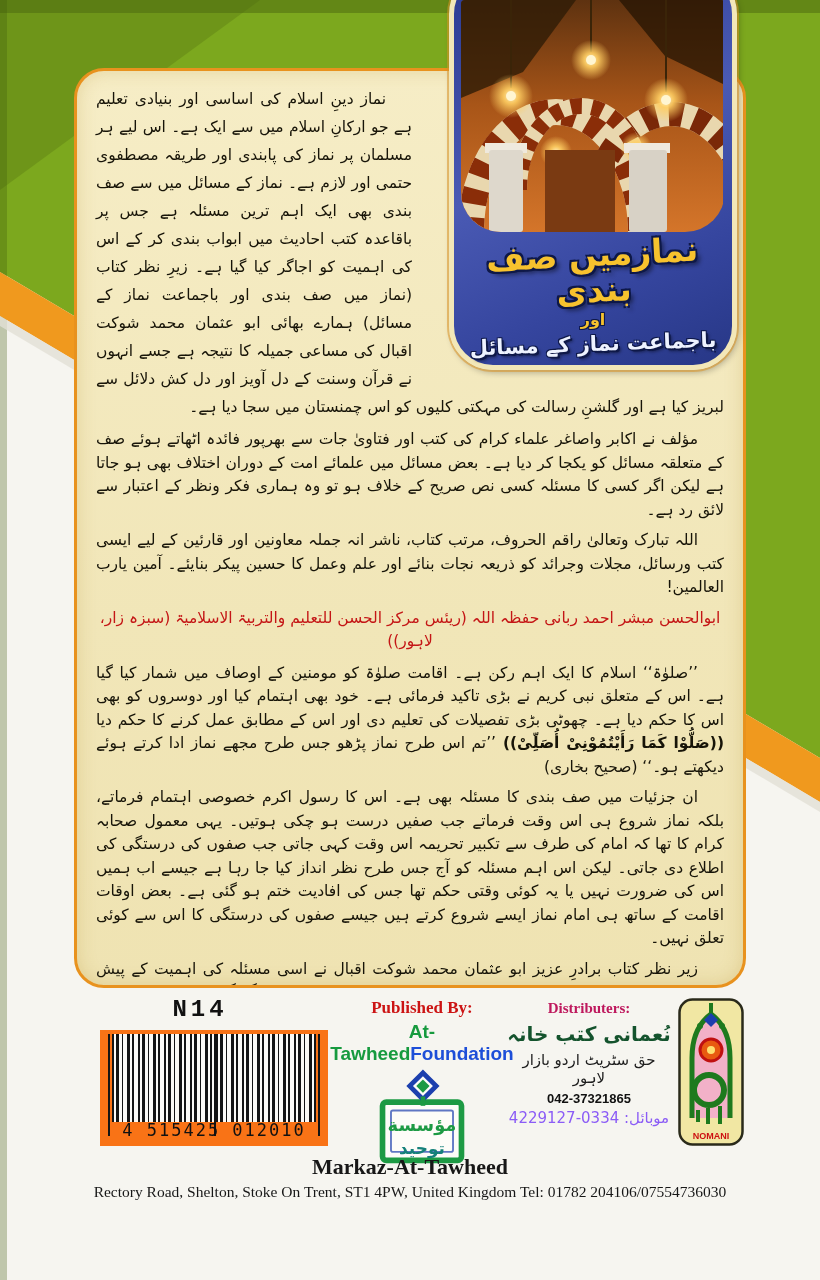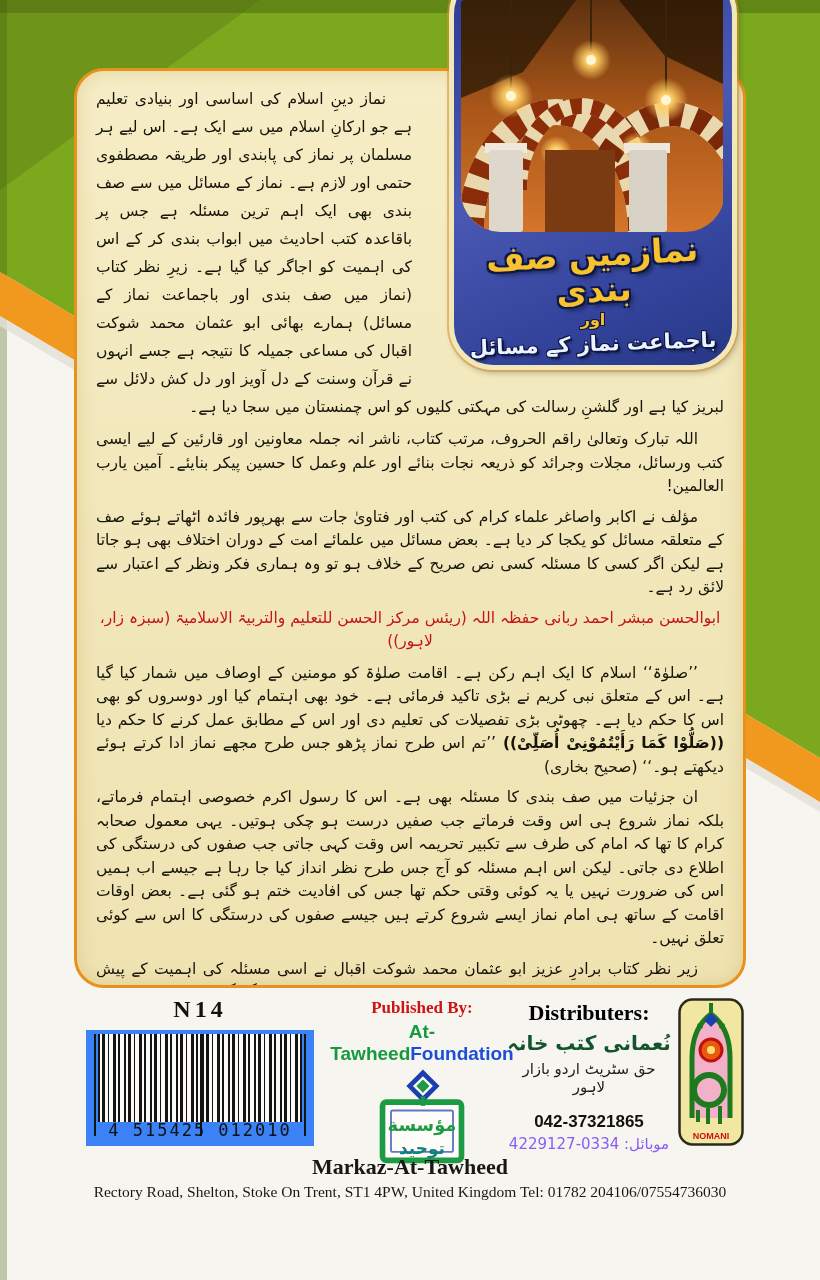--- a/index.html
+++ b/index.html
@@ -33,42 +33,42 @@
   .title-wrap{position:absolute;left:0;right:0;top:262px;text-align:center;direction:rtl;}
   .title-main{font-size:33px;font-weight:bold;color:#F7C22E;line-height:36px;transform:rotate(-3deg);
     text-shadow:2px 2px 0 #0E1848,-2px 2px 0 #0E1848,2px -2px 0 #0E1848,-2px -2px 0 #0E1848,4px 4px 4px rgba(0,0,0,.45);}
   .title-aur{font-size:16px;font-weight:bold;color:#F7C22E;margin-top:1px;
     text-shadow:1px 1px 0 #0E1848,-1px -1px 0 #0E1848,1px -1px 0 #0E1848,-1px 1px 0 #0E1848;}
   .title-sub{font-size:21px;font-weight:bold;color:#EDF2FF;margin-top:3px;transform:rotate(-2deg);
     text-shadow:2px 2px 0 #0E1848,-1px 1px 0 #0E1848,1px -1px 0 #0E1848,-1px -1px 0 #0E1848,3px 3px 3px rgba(0,0,0,.4);}
 
   
   .n14{position:absolute;left:86px;top:996px;width:228px;z-index:2;text-align:center;
-    font-family:Liberation Serif, serif;font-weight:bold;font-size:24px;letter-spacing:4px;color:#111;}
-  .barcode{position:absolute;left:86px;top:1030px;width:228px;height:116px;z-index:2;background:#3b82f6;}
+    font-family:Liberation Mono, monospace;font-weight:bold;font-size:24px;letter-spacing:4px;color:#111;}
+  .barcode{position:absolute;left:100px;top:1030px;width:228px;height:116px;z-index:2;background:#f97316;}
   .bars{position:absolute;left:12px;right:12px;top:4px;height:88px;
     background:repeating-linear-gradient(90deg,#141414 0 2px,#FBFAF6 2px 4px,#141414 4px 7px,#FBFAF6 7px 10px,
       #141414 10px 11px,#FBFAF6 11px 15px,#141414 15px 18px,#FBFAF6 18px 20px,#141414 20px 22px,#FBFAF6 22px 26px);}
   .guard{position:absolute;top:4px;width:2px;height:102px;background:#141414;}
   .g1{left:8px;}.g2{left:50%;}.g3{right:8px;}
   .digits{position:absolute;left:0;right:0;top:90px;text-align:center;color:#111;
     font-family:"DejaVu Sans Mono",monospace;font-size:17px;letter-spacing:2px;}
 
   .pub-block{position:absolute;left:322px;top:998px;width:200px;z-index:2;text-align:center;}
   .pub-label{font-family:"Liberation Serif",serif;font-weight:bold;font-size:17px;color:#CC1414;}
   .pub-name{font-family:"Liberation Sans",sans-serif;font-weight:bold;font-size:19px;margin-top:3px;}
   .pub-name .g{color:#169A3E;}
   .pub-name .b{color:#1d4ed8;}
   .pub-logo{margin-top:4px;}
 
   .dist-block{position:absolute;left:505px;top:1000px;width:168px;z-index:2;text-align:center;}
-  .dist-label{font-family:"Liberation Serif",serif;font-weight:bold;font-size:22px;color:#000000;}
+  .dist-label{font-family:"Liberation Serif",serif;font-weight:bold;font-size:15px;color:#be185d;}
   .dist-name{direction:rtl;font-size:20px;font-weight:bold;color:#14532d;margin-top:5px;}
   .dist-addr{direction:rtl;font-size:15px;color:#1d1d1d;margin-top:5px;}
-  .dist-phone{font-family:"Liberation Sans",sans-serif;font-size:17px;font-weight:600;color:#111;margin-top:16px;}
+  .dist-phone{font-family:"Liberation Sans",sans-serif;font-size:13px;font-weight:600;color:#111;margin-top:4px;}
   .dist-mobile{direction:rtl;font-size:15px;color:#8b5cf6;margin-top:3px;}
 
   .nomani{position:absolute;left:678px;top:998px;z-index:2;}
 
   .org-footer{position:absolute;left:0;top:1154px;width:820px;z-index:2;text-align:center;
     font-family:"Liberation Serif",serif;color:#171717;}
   .org-name{font-size:22px;font-weight:bold;}
   .org-addr{font-size:15.5px;margin-top:3px;text-align:center;}
   .org-web{font-size:15.5px;margin-top:3px;letter-spacing:.4px;}
 </style>
@@ -84,22 +84,22 @@
     <rect width="820" height="13" fill="#4E6B10" opacity="0.55"></rect>
     <rect width="7" height="1280" fill="#3F5A0C" opacity="0.30"></rect>
     <polygon points="0,272 820,758 820,802 0,316" fill="#F0991E"></polygon>
     <polygon points="0,316 820,802 820,812 0,326" fill="#E2E0D6" opacity="0.8"></polygon>
   </svg>
 
   <div class="cream-panel">
     <div class="body-text">
       <div class="title-spacer"></div>
       <p class="para-first">نماز دینِ اسلام کی اساسی اور بنیادی تعلیم ہے جو ارکانِ اسلام میں سے ایک ہے۔ اس لیے ہر مسلمان پر نماز کی پابندی اور طریقہ مصطفوی حتمی اور لازم ہے۔ نماز کے مسائل میں سے صف بندی بھی ایک اہم ترین مسئلہ ہے جس پر باقاعدہ کتب احادیث میں ابواب بندی کر کے اس کی اہمیت کو اجاگر کیا گیا ہے۔ زیرِ نظر کتاب (نماز میں صف بندی اور باجماعت نماز کے مسائل) ہمارے بھائی ابو عثمان محمد شوکت اقبال کی مساعی جمیلہ کا نتیجہ ہے جسے انہوں نے قرآن وسنت کے دل آویز اور دل کش دلائل سے لبریز کیا ہے اور گلشنِ رسالت کی مہکتی کلیوں کو اس چمنستان میں سجا دیا ہے۔</p>
+      <p>مؤلف نے اکابر واصاغر علماء کرام کی کتب اور فتاویٰ جات سے بھرپور فائدہ اٹھاتے ہوئے صف کے متعلقہ مسائل کو یکجا کر دیا ہے۔ بعض مسائل میں علمائے امت کے دوران اختلاف بھی ہو جاتا ہے لیکن اگر کسی کا مسئلہ کسی نص صریح کے خلاف ہو تو وہ ہماری فکر ونظر کے اعتبار سے لائق رد ہے۔</p>
       <p>اللہ تبارک وتعالیٰ راقم الحروف، مرتب کتاب، ناشر انہ جملہ معاونین اور قارئین کے لیے ایسی کتب ورسائل، مجلات وجرائد کو ذریعہ نجات بنائے اور علم وعمل کا حسین پیکر بنایئے۔ آمین یارب العالمین!</p>
-      <p>مؤلف نے اکابر واصاغر علماء کرام کی کتب اور فتاویٰ جات سے بھرپور فائدہ اٹھاتے ہوئے صف کے متعلقہ مسائل کو یکجا کر دیا ہے۔ بعض مسائل میں علمائے امت کے دوران اختلاف بھی ہو جاتا ہے لیکن اگر کسی کا مسئلہ کسی نص صریح کے خلاف ہو تو وہ ہماری فکر ونظر کے اعتبار سے لائق رد ہے۔</p>
       <p class="attrib">ابوالحسن مبشر احمد ربانی حفظہ اللہ (ریئس مرکز الحسن للتعلیم والتربیۃ الاسلامیۃ (سبزہ زار، لاہور))</p>
       <p><span>’’صلوٰۃ‘‘ اسلام کا ایک اہم رکن ہے۔ اقامت صلوٰۃ کو مومنین کے اوصاف میں شمار کیا گیا ہے۔ اس کے متعلق نبی کریم نے بڑی تاکید فرمائی ہے۔ خود بھی اہتمام کیا اور دوسروں کو بھی اس کا حکم دیا ہے۔ چھوٹی بڑی تفصیلات کی تعلیم دی اور اس کے مطابق عمل کرنے کا حکم دیا </span><span class="quote">((صَلُّوْا کَمَا رَأَیْتُمُوْنِیْ أُصَلِّیْ)) </span><span>’’تم اس طرح نماز پڑھو جس طرح مجھے نماز ادا کرتے ہوئے دیکھتے ہو۔‘‘ (صحیح بخاری)</span></p>
       <p>ان جزئیات میں صف بندی کا مسئلہ بھی ہے۔ اس کا رسول اکرم خصوصی اہتمام فرماتے، بلکہ نماز شروع ہی اس وقت فرماتے جب صفیں درست ہو چکی ہوتیں۔ یہی معمول صحابہ کرام کا تھا کہ امام کی طرف سے تکبیر تحریمہ اس وقت کہی جاتی جب صفوں کی درستگی کی اطلاع دی جاتی۔ لیکن اس اہم مسئلہ کو آج جس طرح نظر انداز کیا جا رہا ہے جیسے اب ہمیں اس کی ضرورت نہیں یا یہ کوئی وقتی حکم تھا جس کی افادیت ختم ہو گئی ہے۔ بعض اوقات اقامت کے ساتھ ہی امام نماز ایسے شروع کرتے ہیں جیسے صفوں کی درستگی کا اس سے کوئی تعلق نہیں۔</p>
       <p>زیر نظر کتاب برادرِ عزیز ابو عثمان محمد شوکت اقبال نے اسی مسئلہ کی اہمیت کے پیش نظر ترتیب دی ہے، ساتھ ہی مختلف مزید عنوانات پر بھی سیر حاصل گفتگو کی ہے۔ کتاب کی تیاری میں اس موضوع پر لکھی گئی کتابوں سے استفادہ کیا گیا اور عموماً حوالوں کی صحت کا خصوصی اہتمام کیا گیا ہے۔ عزیز موصوف احیاء سنت کی ہر دم کوشش میں لگے رہتے ہیں۔ اللہ تعالیٰ ان کے اس عمل کو قبول عام بخشے اور ان کی کوششوں کو قبول فرمائے۔</p>
 
     </div>
   </div>
 
   <div class="blue-panel">
     <div class="photo">

